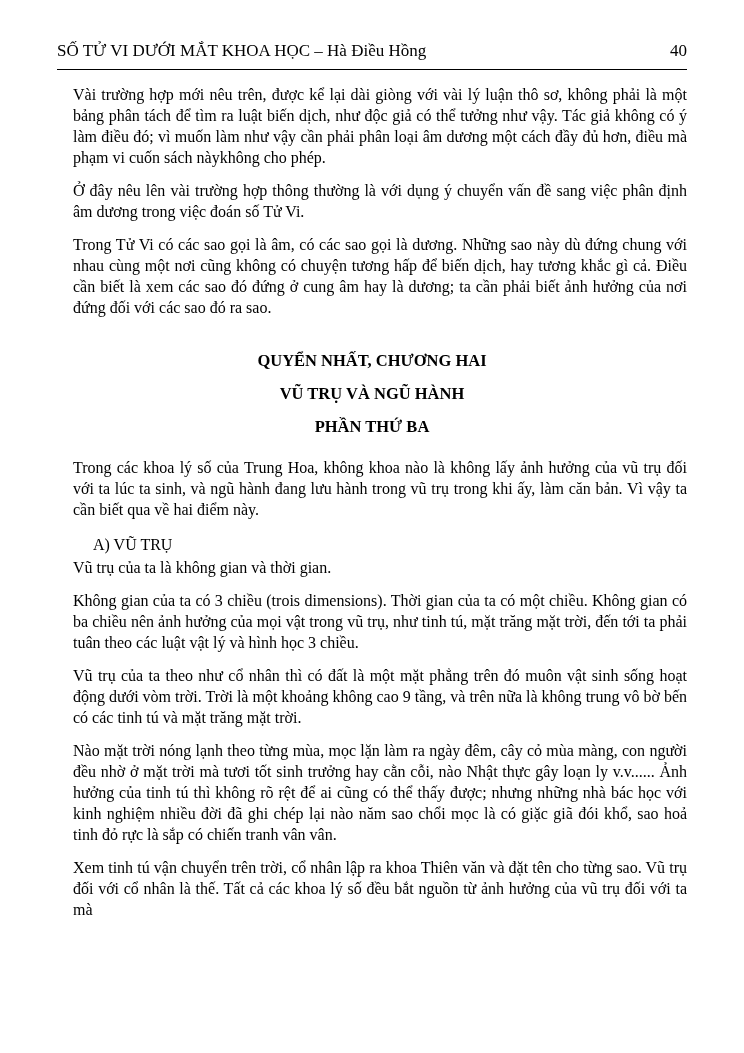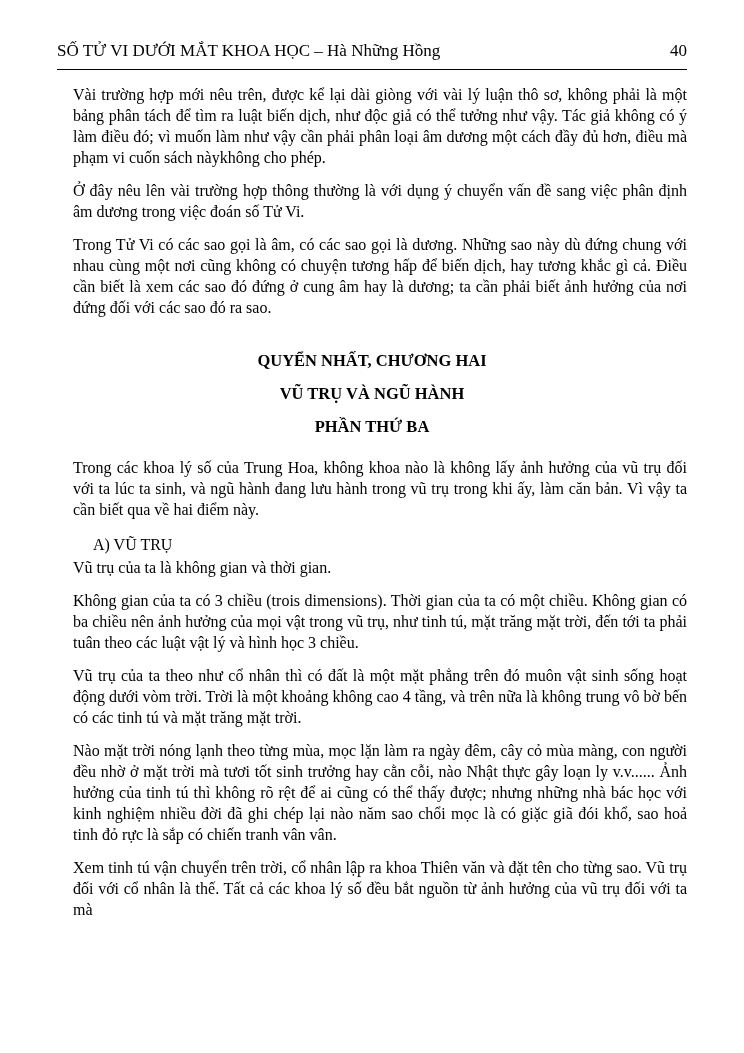--- a/index.html
+++ b/index.html
@@ -53,21 +53,21 @@
     line-height: 21px;
     margin: 14px 0 2px 36px;
   }
 </style>
 </head>
 <body>
 
 <div class="page">
 
   <div class="running-header">
-    <span>SỐ TỬ VI DƯỚI MẮT KHOA HỌC – Hà Những Hồng</span>
+    <span>SỐ TỬ VI DƯỚI MẮT KHOA HỌC – Hà Điều Hồng</span>
     <span>40</span>
   </div>
   <hr class="header-rule">
 
   <div class="body-text">
 
     <p class="para">Vài trường hợp mới nêu trên, được kể lại dài giòng với vài lý luận thô sơ, không phải là một bảng phân tách để tìm ra luật biến dịch, như độc giả có thể tưởng như vậy. Tác giả không có ý làm điều đó; vì muốn làm như vậy cần phải phân loại âm dương một cách đầy đủ hơn, điều mà phạm vi cuốn sách nàykhông cho phép.</p>
     <p class="para">Ở đây nêu lên vài trường hợp thông thường là với dụng ý chuyển vấn đề sang việc phân định âm dương trong việc đoán số Tử Vi.</p>
     <p class="para">Trong Tử Vi có các sao gọi là âm, có các sao gọi là dương. Những sao này dù đứng chung với nhau cùng một nơi cũng không có chuyện tương hấp để biến dịch, hay tương khắc gì cả. Điều cần biết là xem các sao đó đứng ở cung âm hay là dương; ta cần phải biết ảnh hưởng của nơi đứng đối với các sao đó ra sao.</p>
 
@@ -76,18 +76,18 @@
       <p class="chapter-heading">VŨ TRỤ VÀ NGŨ HÀNH</p>
       <p class="chapter-heading">PHẦN THỨ BA</p>
     </div>
 
     <p class="para">Trong các khoa lý số của Trung Hoa, không khoa nào là không lấy ảnh hưởng của vũ trụ đối với ta lúc ta sinh, và ngũ hành đang lưu hành trong vũ trụ trong khi ấy, làm căn bản. Vì vậy ta cần biết qua về hai điểm này.</p>
 
     <p class="subheading">A) VŨ TRỤ</p>
 
     <p class="para">Vũ trụ của ta là không gian và thời gian.</p>
     <p class="para">Không gian của ta có 3 chiều (trois dimensions). Thời gian của ta có một chiều. Không gian có ba chiều nên ảnh hưởng của mọi vật trong vũ trụ, như tinh tú, mặt trăng mặt trời, đến tới ta phải tuân theo các luật vật lý và hình học 3 chiều.</p>
-    <p class="para">Vũ trụ của ta theo như cổ nhân thì có đất là một mặt phẳng trên đó muôn vật sinh sống hoạt động dưới vòm trời. Trời là một khoảng không cao 4 tầng, và trên nữa là không trung vô bờ bến có các tinh tú và mặt trăng mặt trời.</p>
+    <p class="para">Vũ trụ của ta theo như cổ nhân thì có đất là một mặt phẳng trên đó muôn vật sinh sống hoạt động dưới vòm trời. Trời là một khoảng không cao 9 tầng, và trên nữa là không trung vô bờ bến có các tinh tú và mặt trăng mặt trời.</p>
     <p class="para">Nào mặt trời nóng lạnh theo từng mùa, mọc lặn làm ra ngày đêm, cây cỏ mùa màng, con người đều nhờ ở mặt trời mà tươi tốt sinh trưởng hay cằn cỗi, nào Nhật thực gây loạn ly v.v...... Ảnh hưởng của tinh tú thì không rõ rệt để ai cũng có thể thấy được; nhưng những nhà bác học với kinh nghiệm nhiều đời đã ghi chép lại nào năm sao chổi mọc là có giặc giã đói khổ, sao hoả tinh đỏ rực là sắp có chiến tranh vân vân.</p>
     <p class="para">Xem tinh tú vận chuyển trên trời, cổ nhân lập ra khoa Thiên văn và đặt tên cho từng sao. Vũ trụ đối với cổ nhân là thế. Tất cả các khoa lý số đều bắt nguồn từ ảnh hưởng của vũ trụ đối với ta mà</p>
 
   </div>
 </div>
 
 </body></html>

